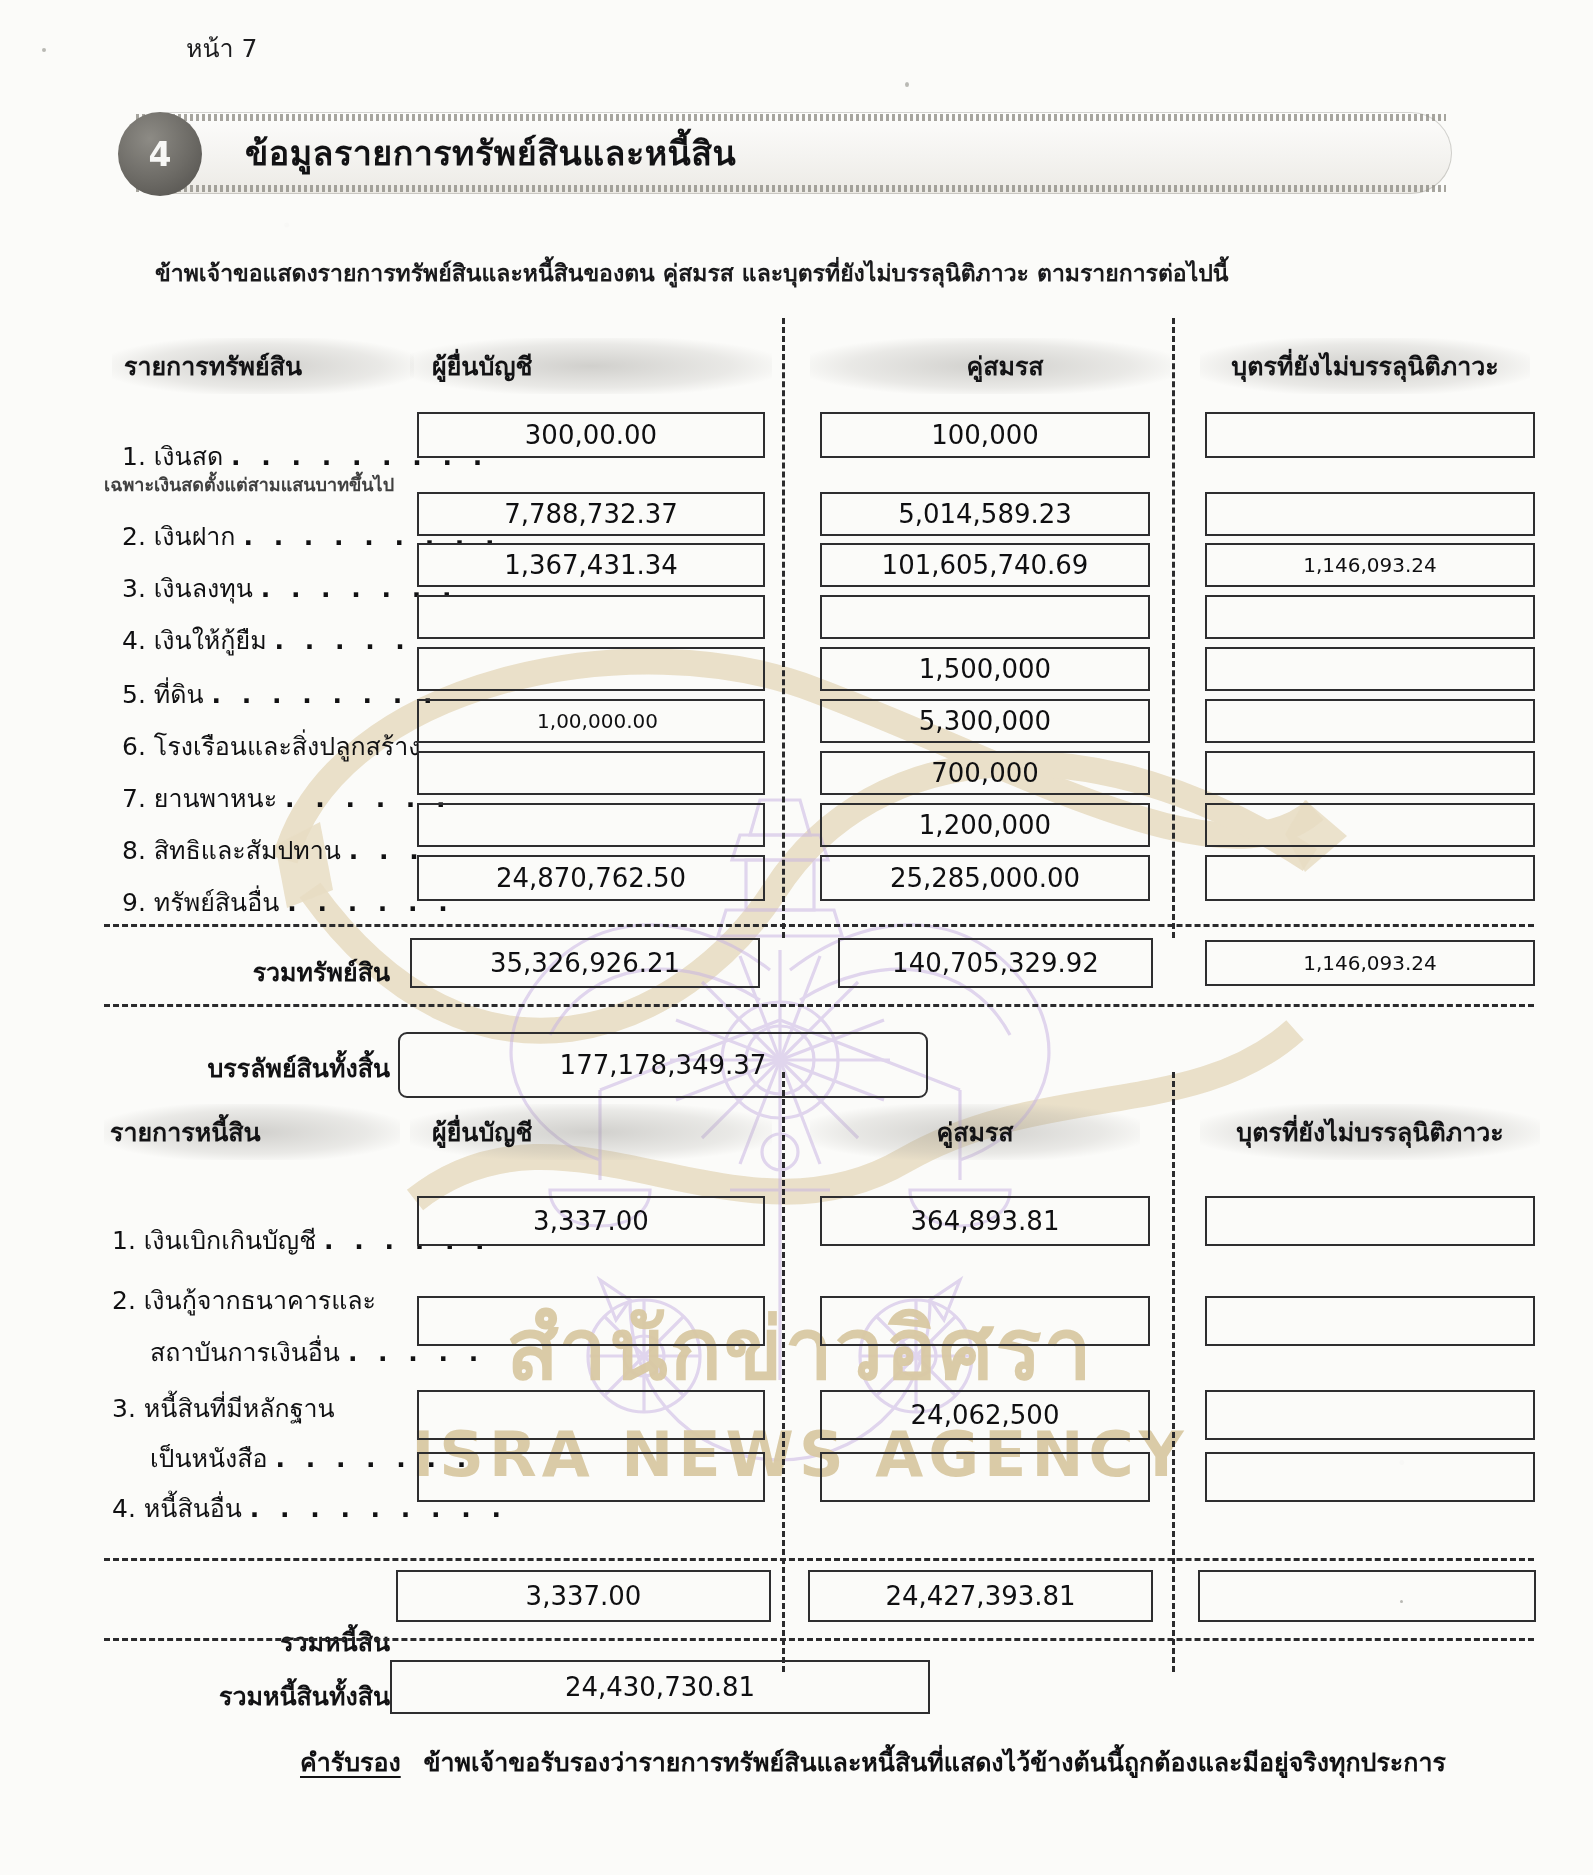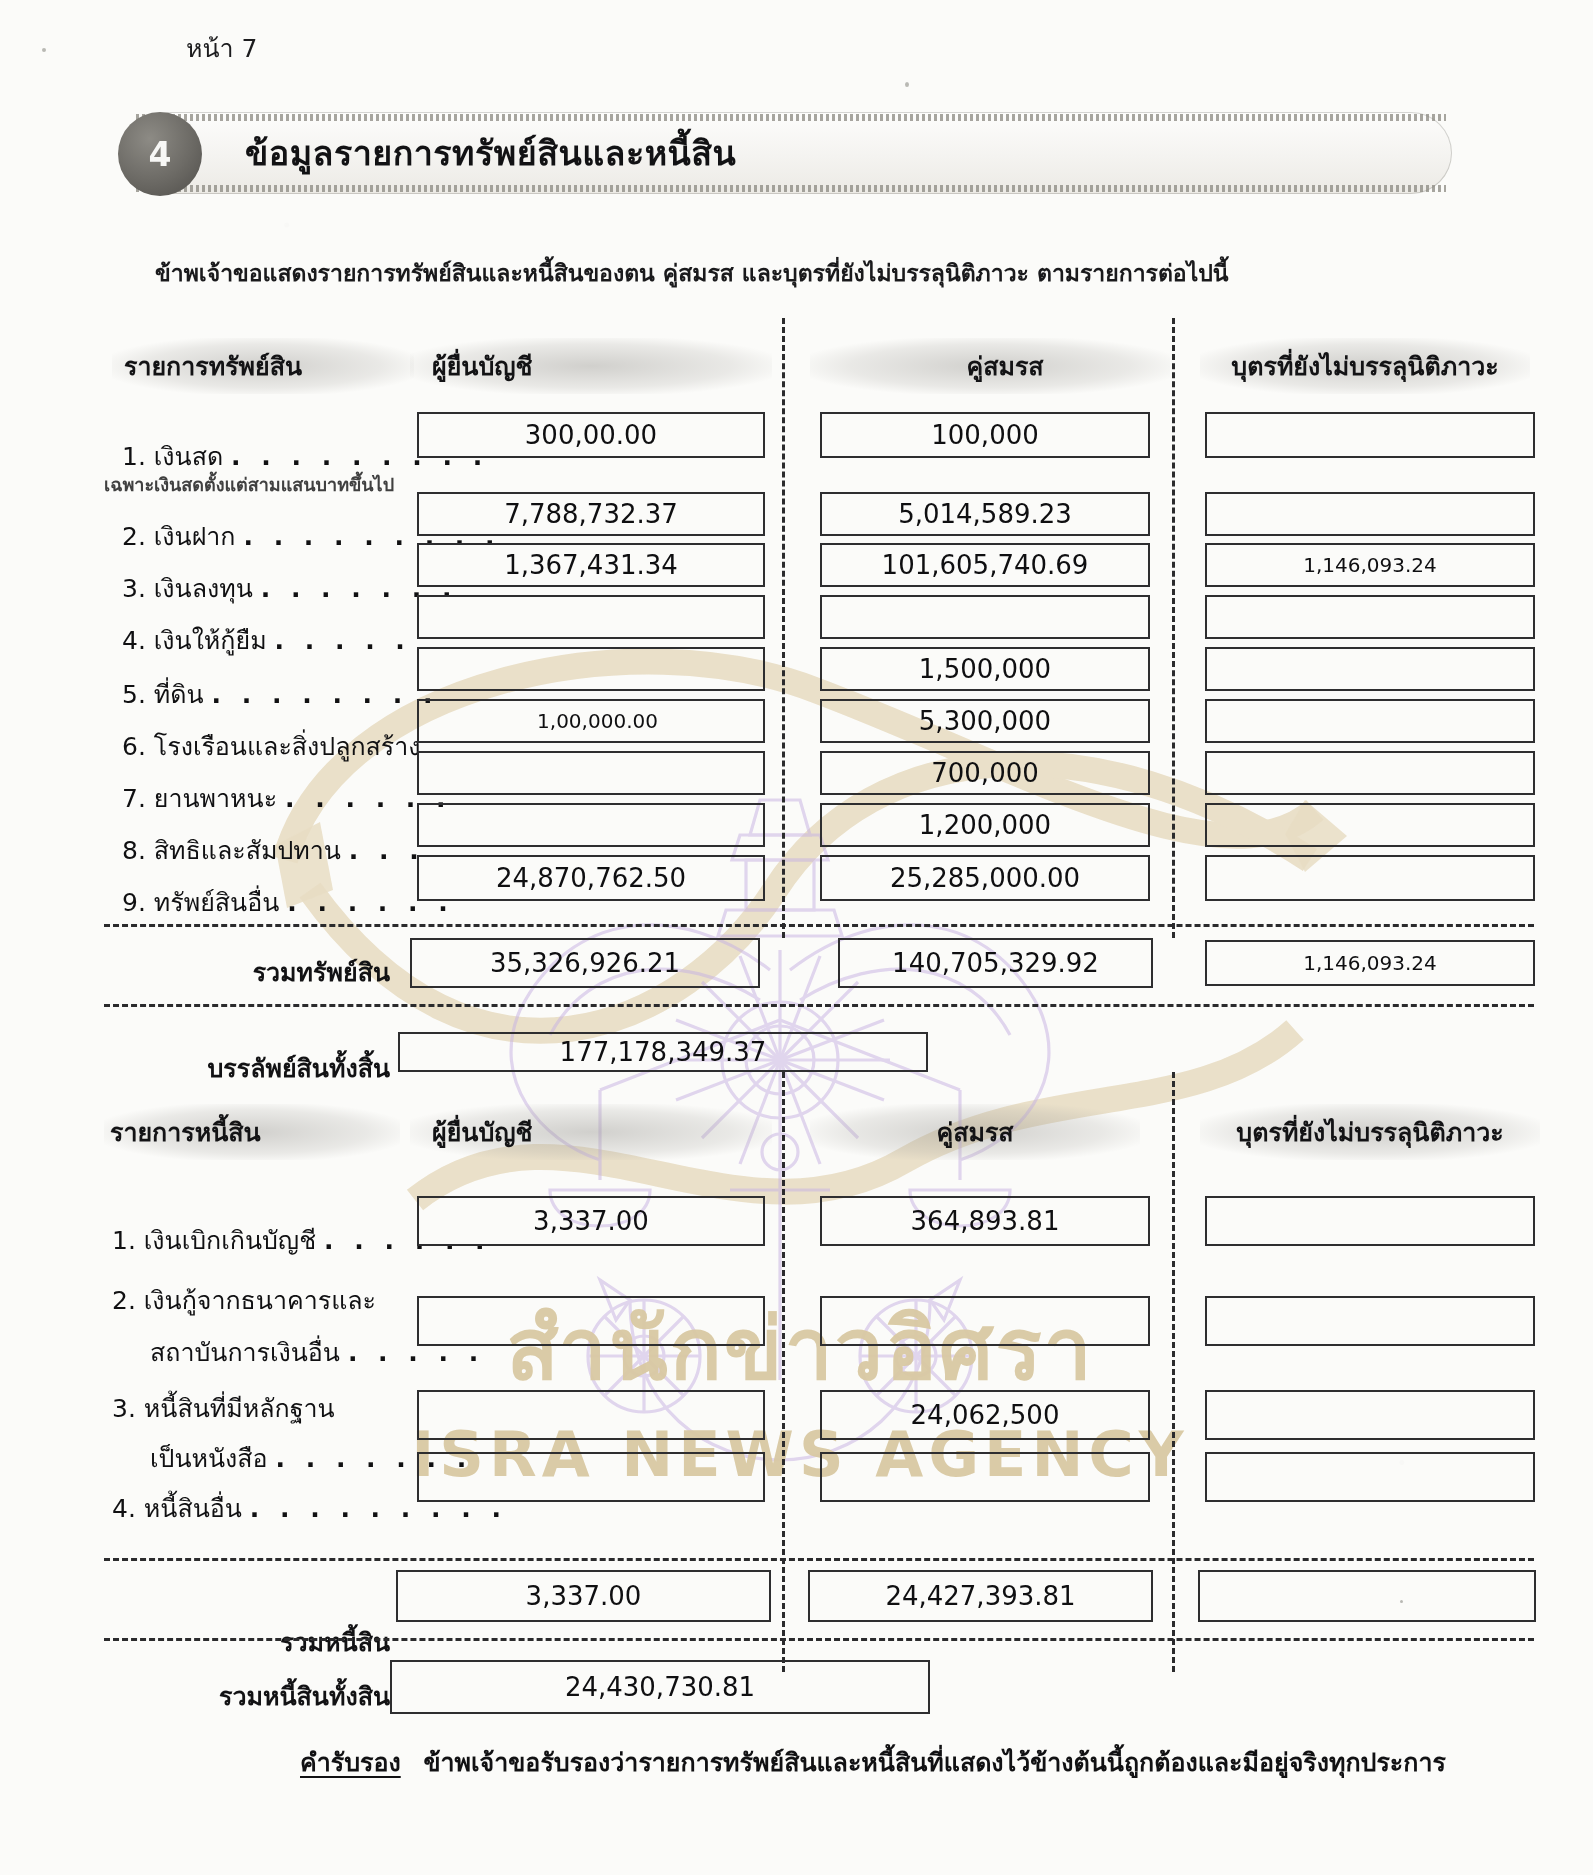--- a/index.html
+++ b/index.html
@@ -306,21 +306,21 @@
   <div class="vbox" style="left:1205px;top:855px;width:330px;height:46px;"></div>
 
   <div class="hsep" style="left:104px;top:924px;width:1430px;"></div>
   <div class="totlabel" style="left:160px;top:952px;width:230px;">รวมทรัพย์สิน</div>
   <div class="vbox" style="left:410px;top:938px;width:350px;height:50px;">35,326,926.21</div>
   <div class="vbox" style="left:838px;top:938px;width:315px;height:50px;">140,705,329.92</div>
   <div class="vbox small" style="left:1205px;top:940px;width:330px;height:46px;">1,146,093.24</div>
   <div class="hsep" style="left:104px;top:1004px;width:1430px;"></div>
 
   <div class="totlabel" style="left:118px;top:1048px;width:272px;">บรรลัพย์สินทั้งสิ้น</div>
-  <div class="vbox" style="left:398px;top:1032px;width:530px;height:40px;">177,178,349.37</div>
+  <div class="vbox" style="left:398px;top:1032px;width:530px;height:66px;border-radius:9px;">177,178,349.37</div>
 
   <div class="colhead" style="left:104px;top:1104px;width:290px;padding-left:6px;">รายการหนี้สิน</div>
   <div class="colhead" style="left:410px;top:1104px;width:340px;padding-left:22px;">ผู้ยื่นบัญชี</div>
   <div class="colhead" style="left:810px;top:1104px;width:330px;justify-content:center;">คู่สมรส</div>
   <div class="colhead" style="left:1200px;top:1104px;width:340px;justify-content:center;">บุตรที่ยังไม่บรรลุนิติภาวะ</div>
 
   <div class="rowlabel" style="left:112px;top:1204px;">
     <span>1.</span>
     <span>เงินเบิกเกินบัญชี</span>
     <span class="dots">. . . . . .</span>

